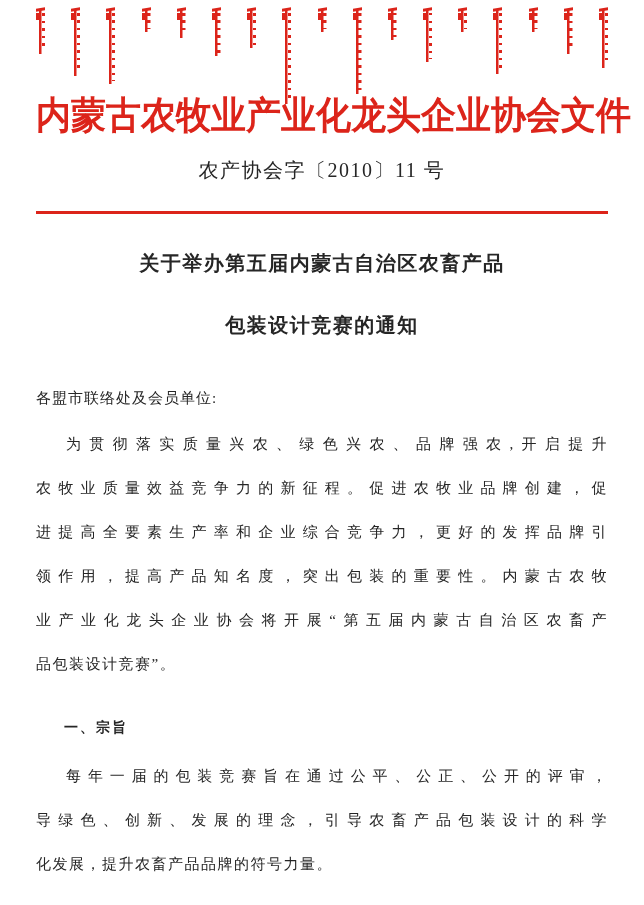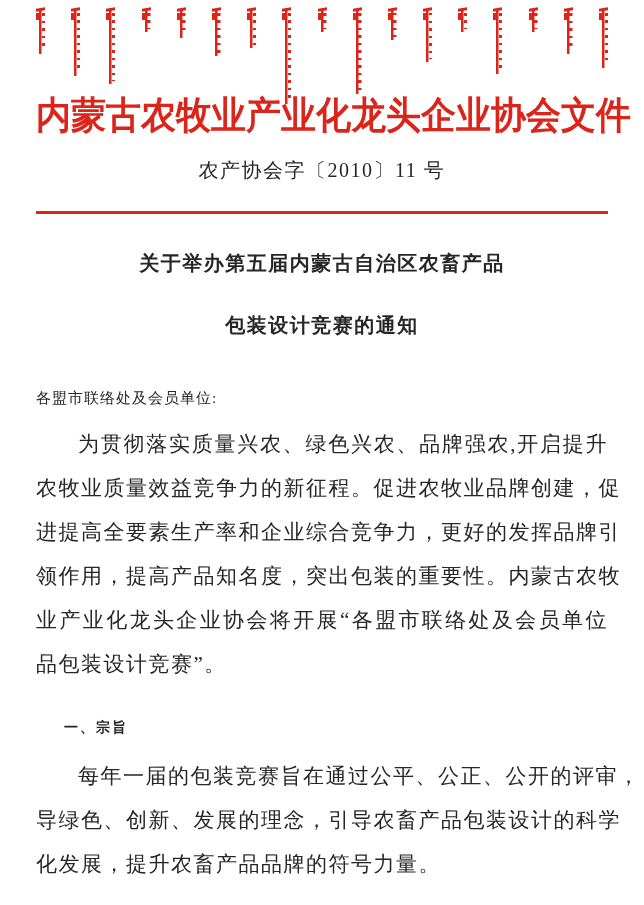--- a/index.html
+++ b/index.html
@@ -55,21 +55,21 @@
   .doc-title{
     margin-top:18px;text-align:center;font-weight:700;
     font-size:20px;line-height:62px;letter-spacing:1.5px;
   }
   
   .salutation{
     margin-top:20px;font-size:15px;letter-spacing:1px;line-height:44px;
   }
   .paragraph{margin-top:2px;}
   .doc-line{
-    font-size:21px;line-height:44px;letter-spacing:1.5px;
+    font-size:15px;line-height:44px;letter-spacing:1.5px;
     text-align:justify;text-align-last:justify;white-space:nowrap;
   }
   .paragraph .doc-line:first-child{text-indent:2em;}
   .paragraph .doc-line:last-child{text-align-last:left;}
   .section-heading{
     margin-top:26px;font-size:14px;font-weight:700;
     text-indent:2em;letter-spacing:2px;line-height:32px;
   }
   .paragraph.second{margin-top:10px;}
 </style>
@@ -109,21 +109,21 @@
     <div>包装设计竞赛的通知</div>
   </div>
 
   <div class="salutation">各盟市联络处及会员单位:</div>
 
   <div class="paragraph first">
       <div class="doc-line">为贯彻落实质量兴农、绿色兴农、品牌强农,开启提升</div>
       <div class="doc-line">农牧业质量效益竞争力的新征程。促进农牧业品牌创建，促</div>
       <div class="doc-line">进提高全要素生产率和企业综合竞争力，更好的发挥品牌引</div>
       <div class="doc-line">领作用，提高产品知名度，突出包装的重要性。内蒙古农牧</div>
-      <div class="doc-line">业产业化龙头企业协会将开展“各盟市联络处及会员单位</div>
+      <div class="doc-line">业产业化龙头企业协会将开展“第五届内蒙古自治区农畜产</div>
       <div class="doc-line">品包装设计竞赛”。</div>
     </div>
 
   <div class="section-heading">一、宗旨</div>
 
   <div class="paragraph second">
       <div class="doc-line">每年一届的包装竞赛旨在通过公平、公正、公开的评审，</div>
       <div class="doc-line">导绿色、创新、发展的理念，引导农畜产品包装设计的科学</div>
       <div class="doc-line">化发展，提升农畜产品品牌的符号力量。</div>
     </div>

